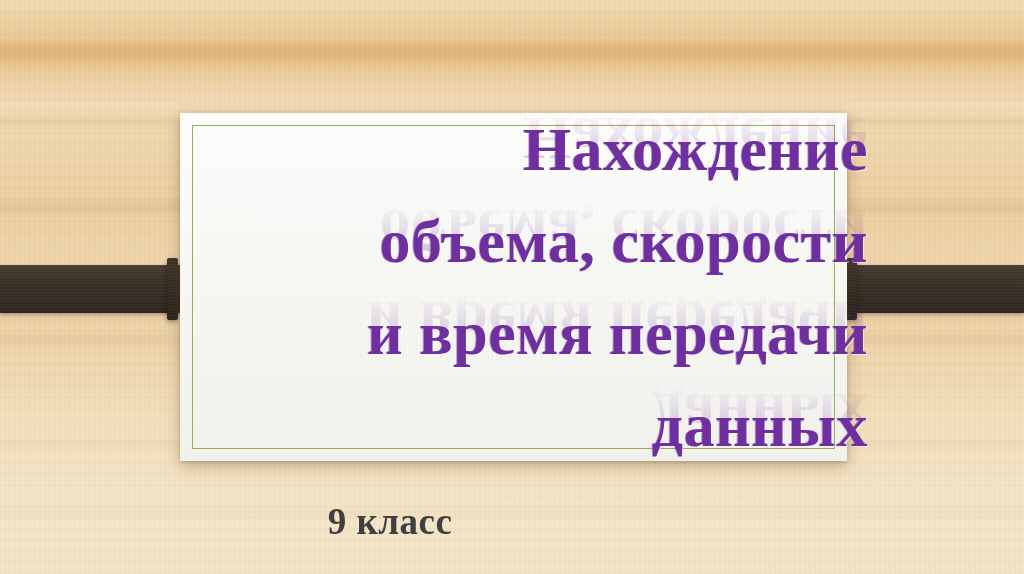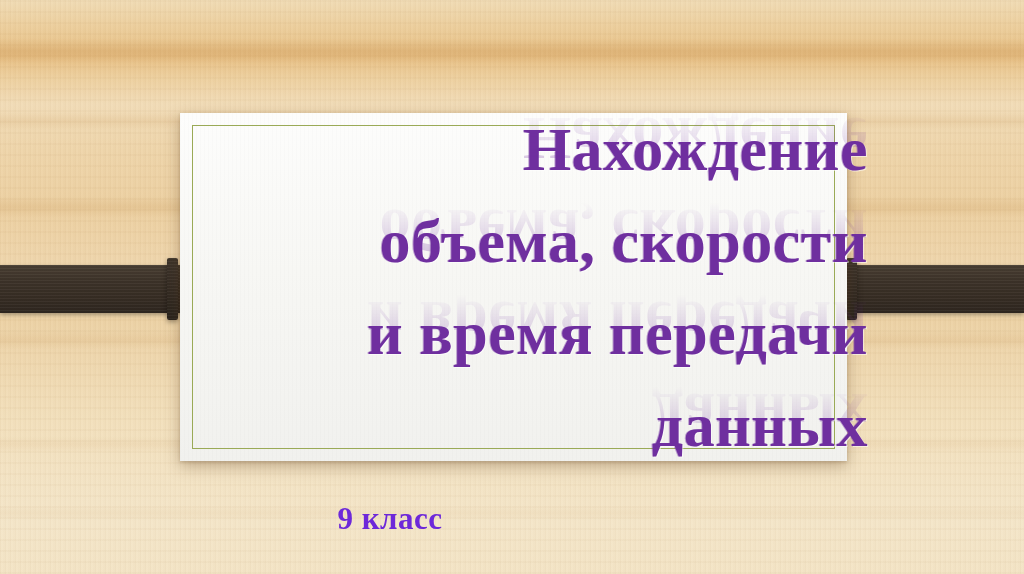--- a/index.html
+++ b/index.html
@@ -178,23 +178,23 @@
   .line-3 { height:92px;margin-left:8px; }
 
   
   .subtitle {
     position:absolute;
     left:240px; top:503px;
     width:300px;
     text-align:center;
     font-family:"Liberation Serif", serif;
     font-weight:700;
-    font-size:31px;
-    line-height:1;
-    color:#6d28d9;
+    font-size:37px;
+    line-height:1;
+    color:#404040;
     letter-spacing:.5px;
   }
 </style>
 </head>
 <body>
 
 <div id="slide">
 
   <div class="wood-base"></div>
   <div class="wood-grain-v"></div>

